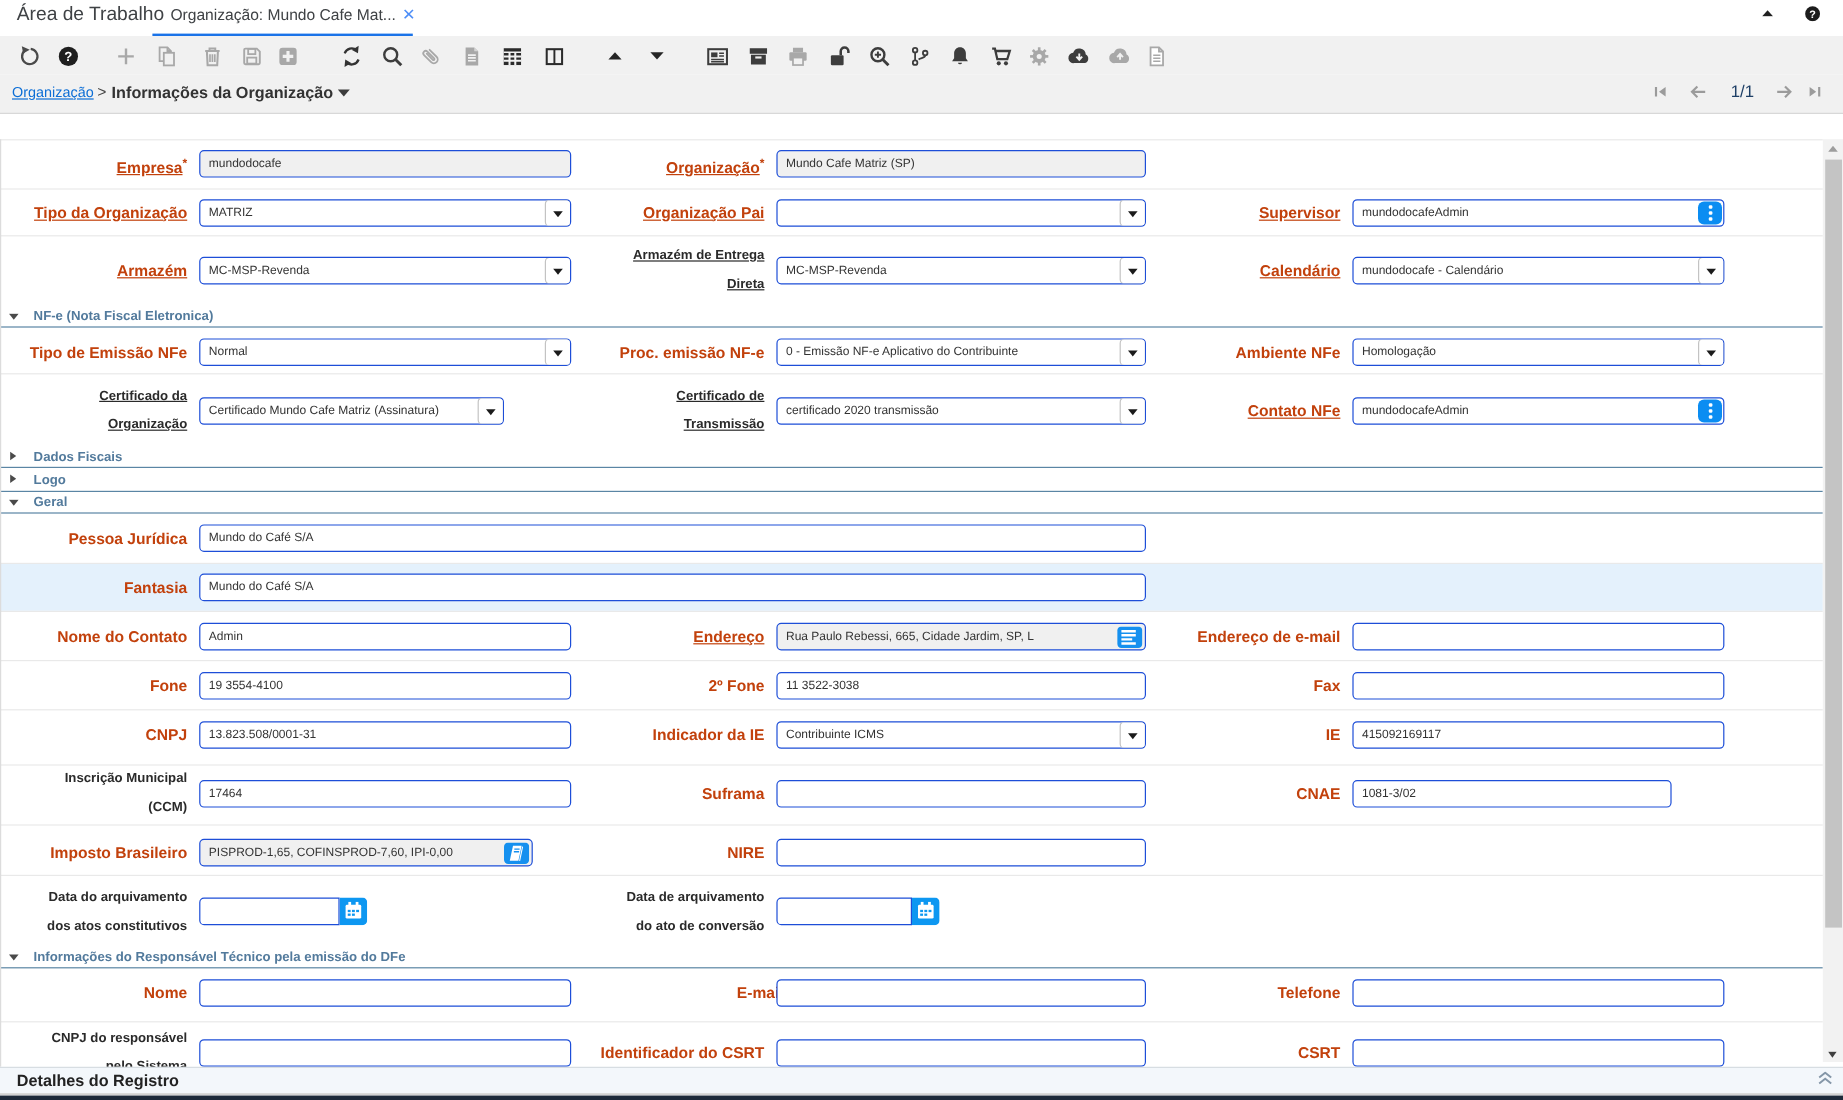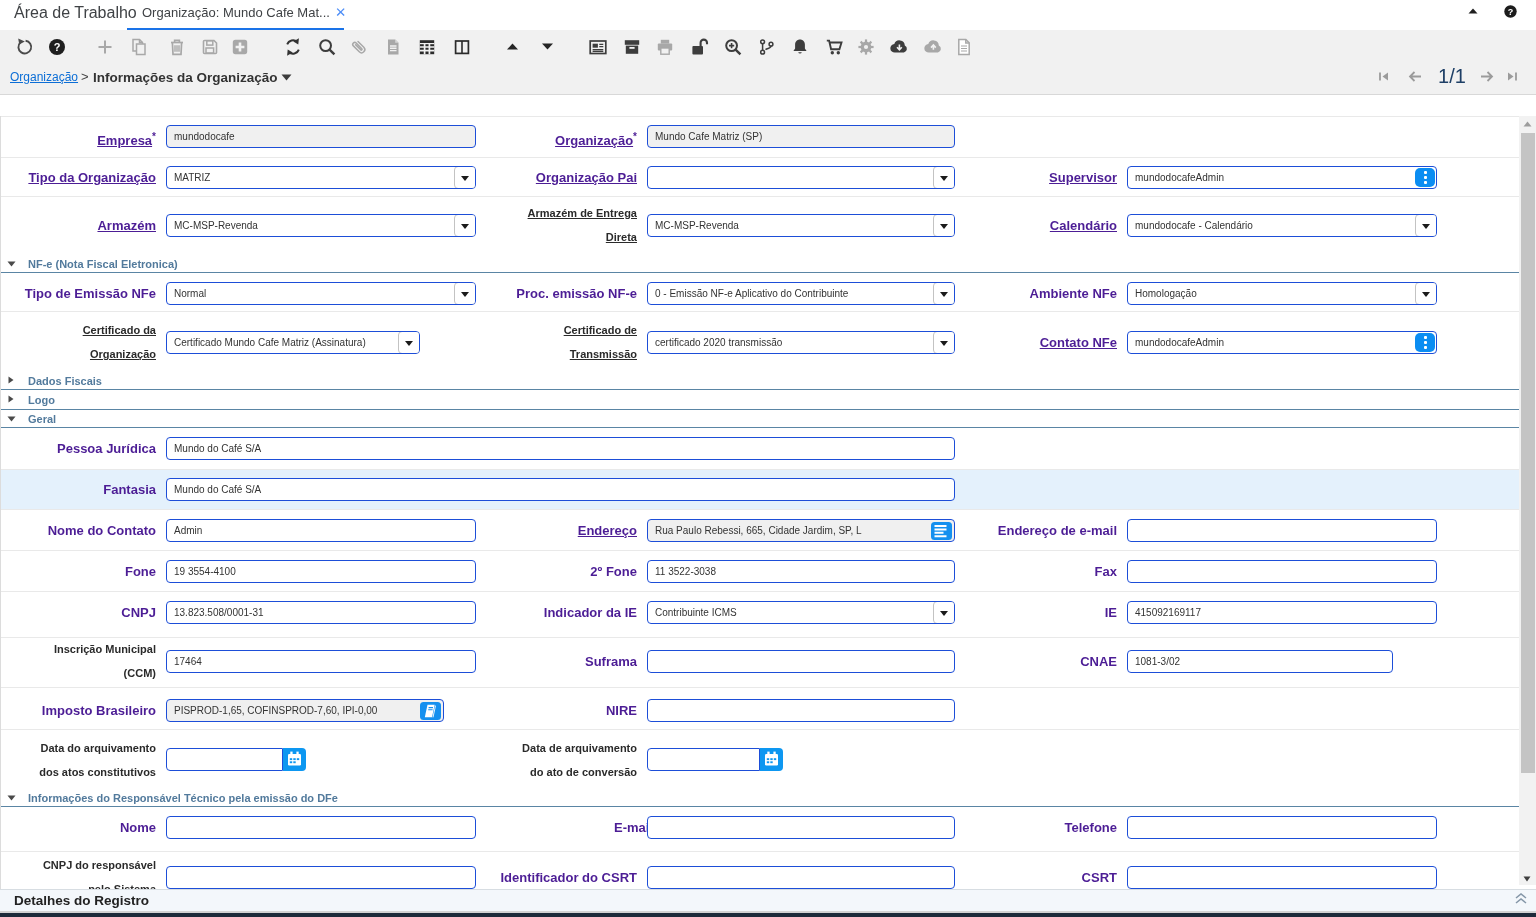--- a/index.html
+++ b/index.html
@@ -1,16 +1,16 @@
 <!DOCTYPE html>
 <html><head><meta charset="utf-8"><style>
 html,body{margin:0;padding:0}
 body{width:1536px;height:917px;overflow:hidden;font-family:"Liberation Sans",sans-serif;background:#fff;position:relative}
 .abs{position:absolute}
-.lab{position:absolute;font-weight:bold;font-size:13px;color:#4c1d95;text-align:right;line-height:23px;white-space:nowrap}
+.lab{position:absolute;font-weight:bold;font-size:13px;color:#c2410c;text-align:right;line-height:23px;white-space:nowrap}
 .lab2{position:absolute;font-weight:bold;font-size:11px;color:#2a2a2a;text-align:right;line-height:24px;white-space:nowrap}
 .u{text-decoration:underline}
 .inp{position:absolute;height:23px;box-sizing:border-box;border:1px solid #1d4ed8;border-radius:4px;background:#fff;font-size:10px;color:#333;line-height:21px;padding:0 7px;white-space:nowrap;overflow:hidden}
 .dis{background:#f0f0f0}
 .db{position:absolute;top:-1px;right:-1px;width:22px;height:23px;border:1px solid #c3c3c3;border-radius:4px;background:#fff;box-sizing:border-box}
 .db:after{content:"";position:absolute;left:6px;top:9px;width:0;height:0;border:4.5px solid transparent;border-top:5px solid #1b1b1b}
 .mb{position:absolute;top:1px;right:1px;width:20px;height:19px;border-radius:5px;background:#0b8df2}
 .mb i{position:absolute;left:9px;top:3px;width:3px;height:3px;background:#fff;border-radius:1px;box-shadow:0 5px 0 #fff,0 10px 0 #fff}
 .sep{position:absolute;left:0;width:1519px;height:1px;background:#e9e9e9}
 .bsep{position:absolute;left:0;width:1519px;height:1px;background:#5a85a4}
@@ -168,21 +168,21 @@
 <svg class="abs" style="left:281px;top:74px" width="11" height="7" viewBox="0 0 11 7">
     <path d="M0.5 0.5h10L5.5 6.5z" fill="#3c3c3c"></path>
   </svg>
 <svg class="abs" style="left:1377px;top:70px" width="13" height="13" viewBox="0 0 13 13">
     <path d="M3 2.5v8" stroke="#9b9b9b" stroke-width="1.8"></path>
     <path d="M11 2.5 5.5 6.5 11 10.5z" fill="#9b9b9b"></path>
   </svg>
 <svg class="abs" style="left:1408px;top:70px" width="14" height="13" viewBox="0 0 14 13">
     <path d="M2 6.5h11M6.5 2 2 6.5 6.5 11" fill="none" stroke="#9b9b9b" stroke-width="1.8"></path>
   </svg>
-<div class="abs" style="left:1436px;top:68px;width:32px;text-align:center;font-size:20px;color:#1e3f66;line-height:17px">1/1</div>
+<div class="abs" style="left:1436px;top:68px;width:32px;text-align:center;font-size:14px;color:#1e3f66;line-height:17px">1/1</div>
 <svg class="abs" style="left:1480px;top:70px" width="14" height="13" viewBox="0 0 14 13">
     <path d="M1 6.5h11M7.5 2 12 6.5 7.5 11" fill="none" stroke="#9b9b9b" stroke-width="1.8"></path>
   </svg>
 <svg class="abs" style="left:1506px;top:70px" width="13" height="13" viewBox="0 0 13 13">
     <path d="M2 2.5 7.5 6.5 2 10.5z" fill="#9b9b9b"></path>
     <path d="M10 2.5v8" stroke="#9b9b9b" stroke-width="1.8"></path>
   </svg>
 <div class="abs" style="left:0;top:470px;width:1519px;height:39px;background:#e4f1fc"></div>
 <div class="sep" style="top:116px"></div>
 <div class="sep" style="top:157px"></div>

